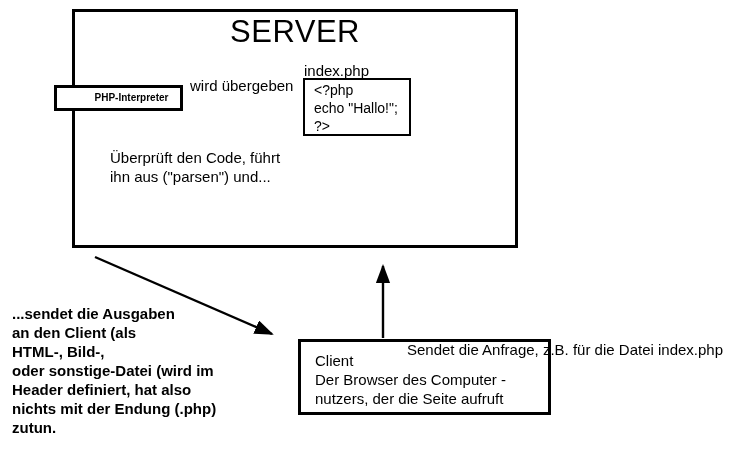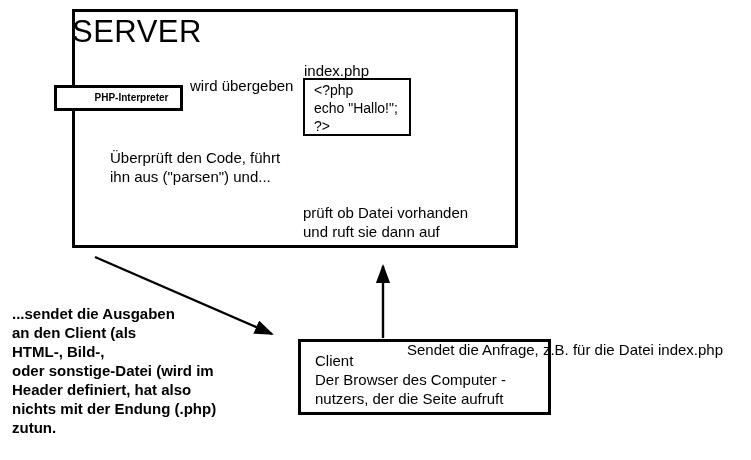--- a/index.html
+++ b/index.html
@@ -39,21 +39,21 @@
     top: 9px;
     width: 446px;
     height: 239px;
     border-width: 3px;
   }
   #server-title {
     position: absolute;
     left: 72px;
     top: 14px;
     width: 446px;
-    text-align: left;
+    text-align: center;
     font-size: 31px;
     line-height: 36px;
     letter-spacing: 0.5px;
     white-space: nowrap;
   }
   #php-interpreter-box {
     left: 54px;
     top: 85px;
     width: 129px;
     height: 26px;
@@ -174,22 +174,20 @@
 
   <div class="box" id="client-box">
     <div id="client-lines">Client
 Der Browser des Computer -
 nutzers, der die Seite aufruft</div>
   </div>
 
   <div class="note" id="label-wird-uebergeben">wird übergeben</div>
   <div class="note" id="label-ueberprueft">Überprüft den Code, führt
 ihn aus ("parsen") und...</div>
-  <div class="note" id="label-prueft-datei">prüft ob Datei vorhanden
-und ruft sie dann auf</div>
   <div class="note" id="label-sendet-ausgaben">...sendet die Ausgaben
 an den Client (als
 HTML-, Bild-,
 oder sonstige-Datei (wird im
 Header definiert, hat also
 nichts mit der Endung (.php)
 zutun.</div>
   <div class="note" id="label-sendet-anfrage">Sendet die Anfrage, z.B. für die Datei index.php</div>
 
 </div>

